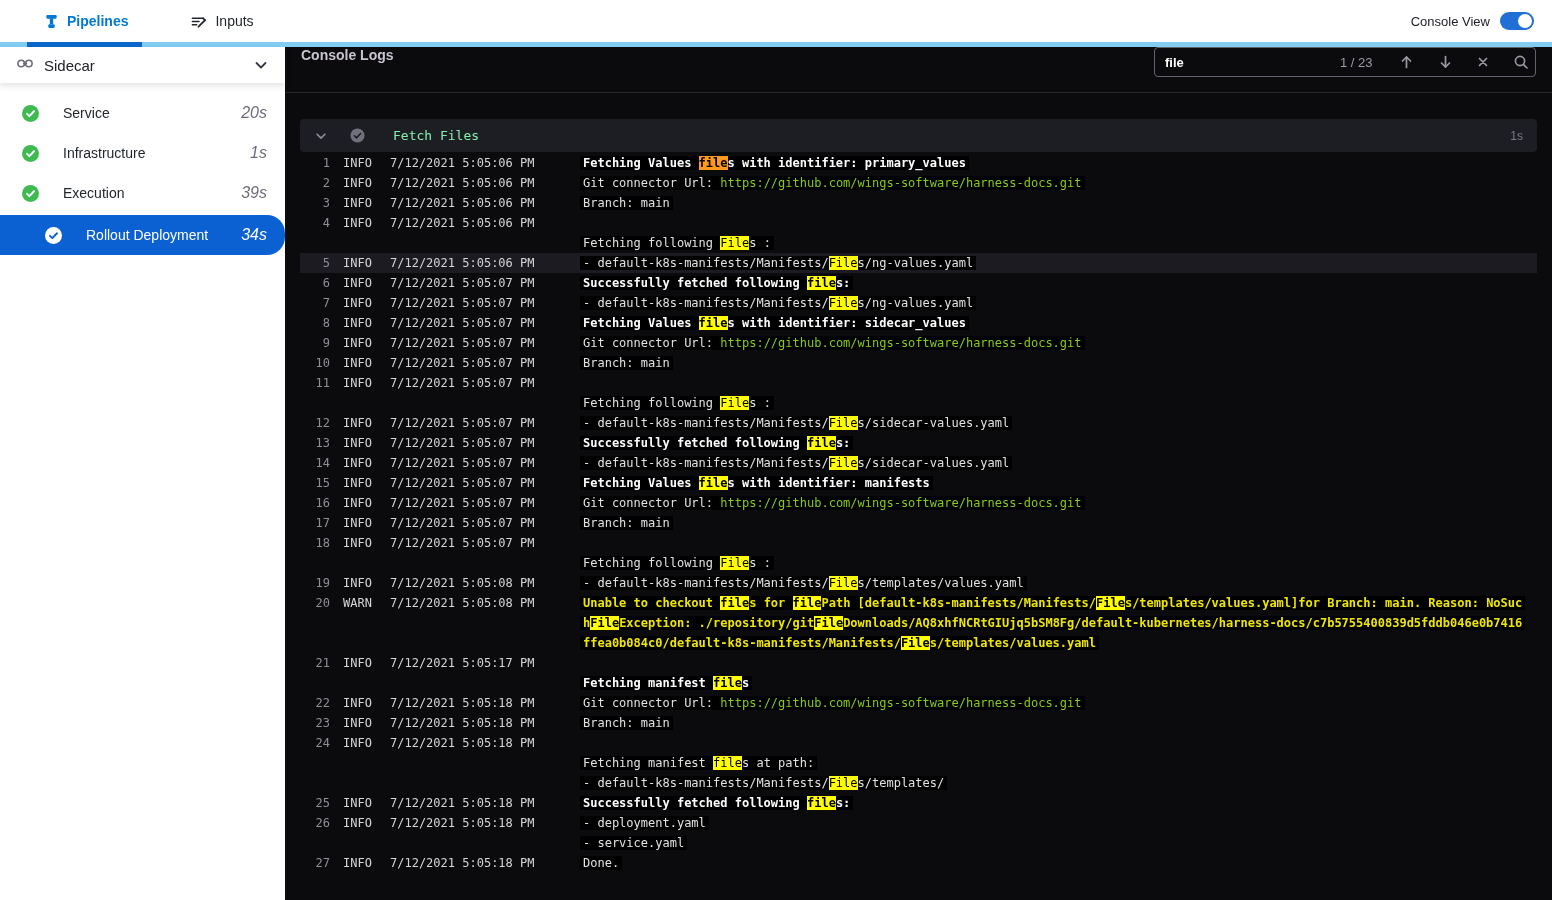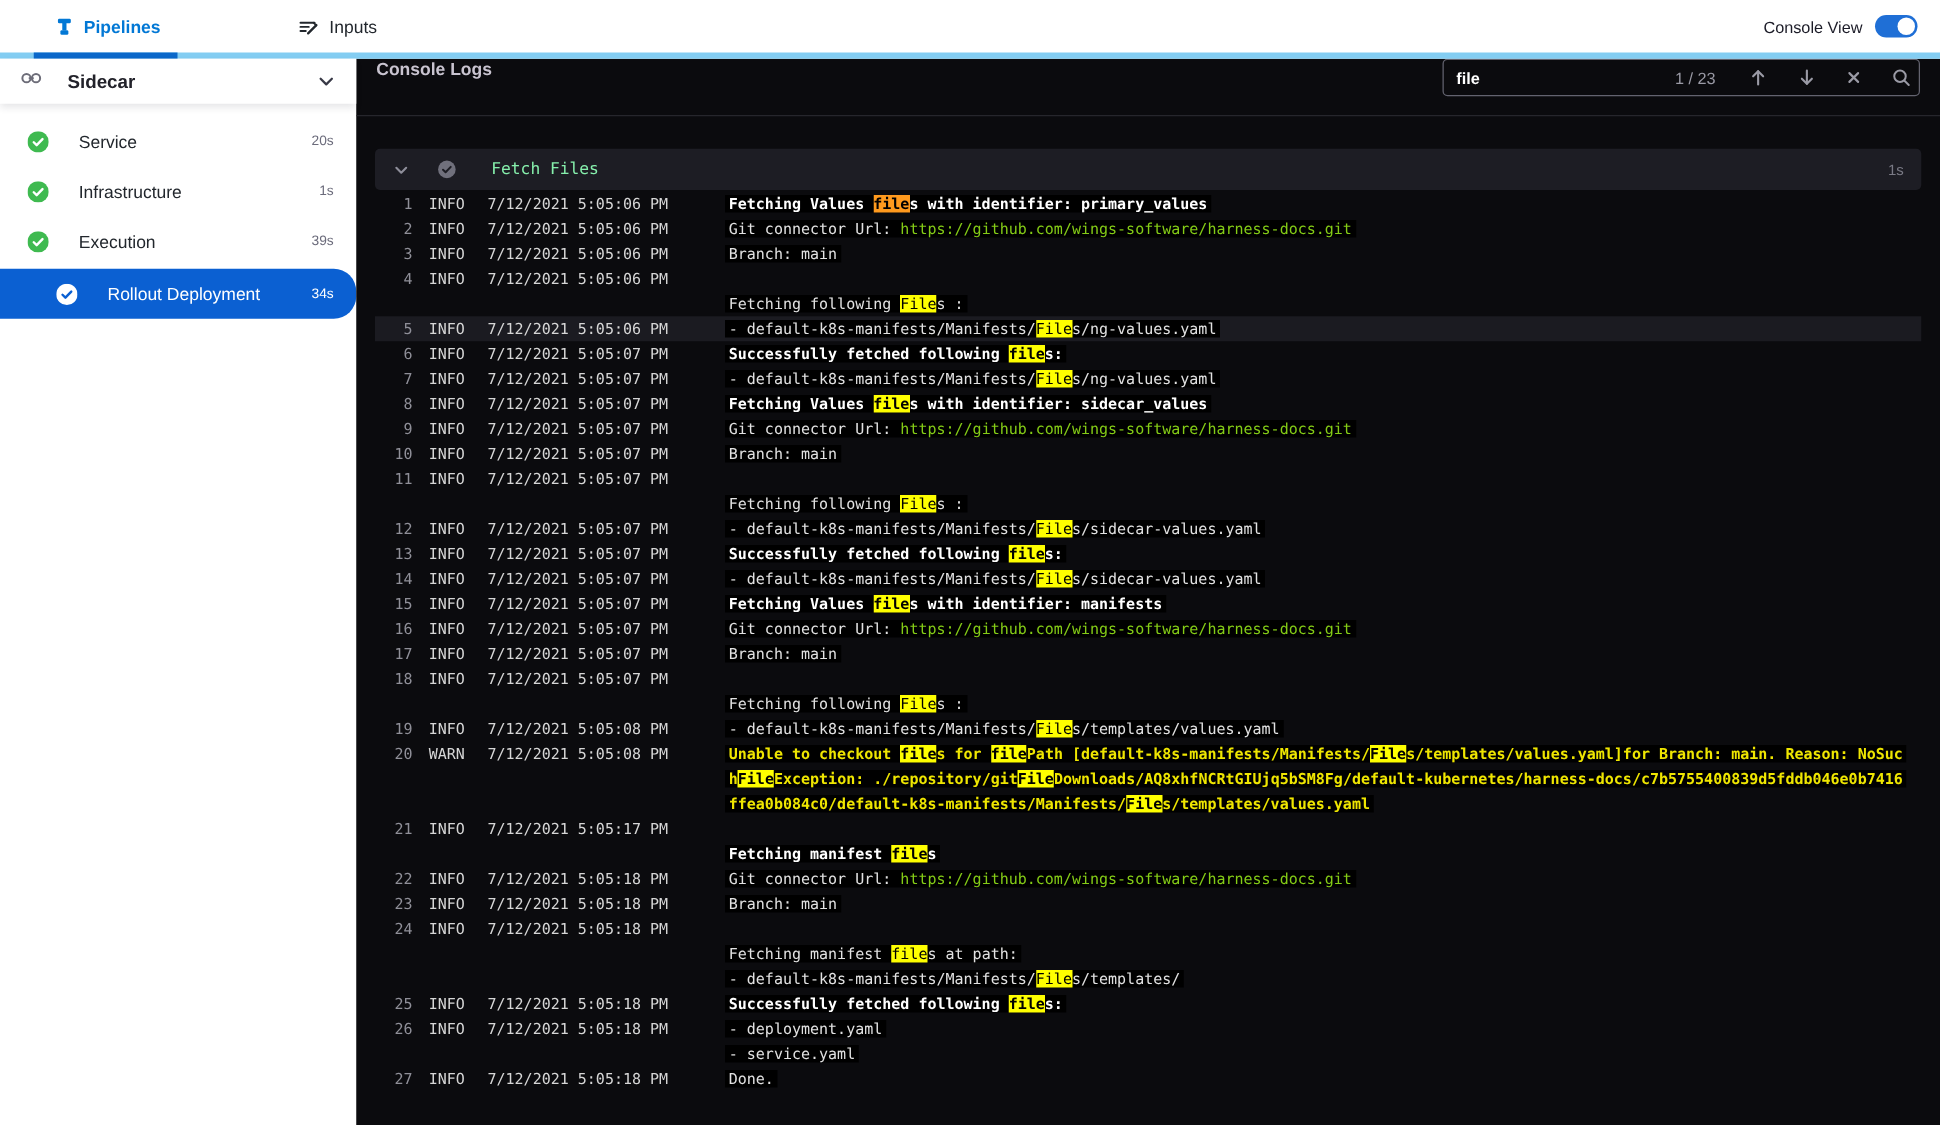--- a/index.html
+++ b/index.html
@@ -1,47 +1,47 @@
 <!DOCTYPE html>
 <html><head>
 <meta charset="utf-8">
 <style>
   * { margin:0; padding:0; box-sizing:border-box; }
   html,body { width:1552px; height:900px; overflow:hidden; background:#fff;
     font-family:"Liberation Sans", sans-serif; }
 
   
-  .topnav { height:42px; background:#fff; display:flex; align-items:center; position:relative;gap:48px; }
+  .topnav { height:42px; background:#fff; display:flex; align-items:center; position:relative; }
   .tab { display:flex; align-items:center; gap:8px; font-size:14px; cursor:pointer; }
   .tab-pipelines { margin-left:44px; color:#0278d5; font-weight:600; }
   .tab-inputs { margin-left:62px; color:#22272d; font-weight:500; }
   .tab .ticon { display:flex; align-items:center; }
   .console-view { margin-left:auto; margin-right:18px; display:flex; align-items:center; gap:10px;
     font-size:13px; color:#1c1c28; }
   .toggle { width:34px; height:18px; border-radius:9px; background:#1f6fd6; position:relative; cursor:pointer; }
   .toggle::after { content:""; position:absolute; right:2px; top:2px; width:14px; height:14px;
     border-radius:50%; background:#fff; }
   .strip { height:5px; background:#83cdf2; position:relative; }
   .strip-active { position:absolute; left:27px; top:0; width:115px; height:5px; background:#0b68ca; }
 
   
   .app { display:flex; height:853px; }
   .sidebar { width:285px; background:#fff; display:flex; flex-direction:column; }
   .console { flex:1; background:#0b0b0e; display:flex; flex-direction:column; overflow:hidden; }
 
   
   .stage-header { height:36px; background:#fff; display:flex; align-items:center; padding:0 16px;
     box-shadow:0 3px 6px rgba(40,41,61,.12); position:relative; z-index:2; }
-  .stage-label { font-size:15px; font-weight:700; color:#22222a; margin-left:20px; }
+  .stage-label { font-size:15px; font-weight:400; color:#22222a; margin-left:10px; }
   .stage-chevron { margin-left:auto; display:flex; }
   .steps { padding-top:10px; }
   .step { height:40px; display:flex; align-items:center; padding:0 18px 0 22px; cursor:pointer;gap:12px; }
   .step .check { width:17px; height:17px; display:flex; flex-shrink:0; }
   .step-label { font-size:14px; color:#22272d; margin-left:12px; }
-  .step-dur { margin-left:auto; font-size:11px; color:#6b6b7b; }
+  .step-dur { margin-left:auto; font-size:16px; color:#6b6b7b;font-style:italic; }
   .step.selected { background:#0b60d2; border-radius:0 18px 18px 0; height:40px; margin:2px 0;
     padding-left:45px; }
   .step.selected .step-label, .step.selected .step-dur { color:#fff; }
   .step.selected .step-label { font-weight:500; }
 
   
   .console-header { height:46px; display:flex; align-items:flex-start; justify-content:space-between;
     padding:0 16px; border-bottom:1px solid #26262c; }
   .console-title { font-size:14px; font-weight:700; color:#c9c4d0; }
   .searchbox { width:382px; height:30px; border:1px solid #63636f; border-radius:4px;

